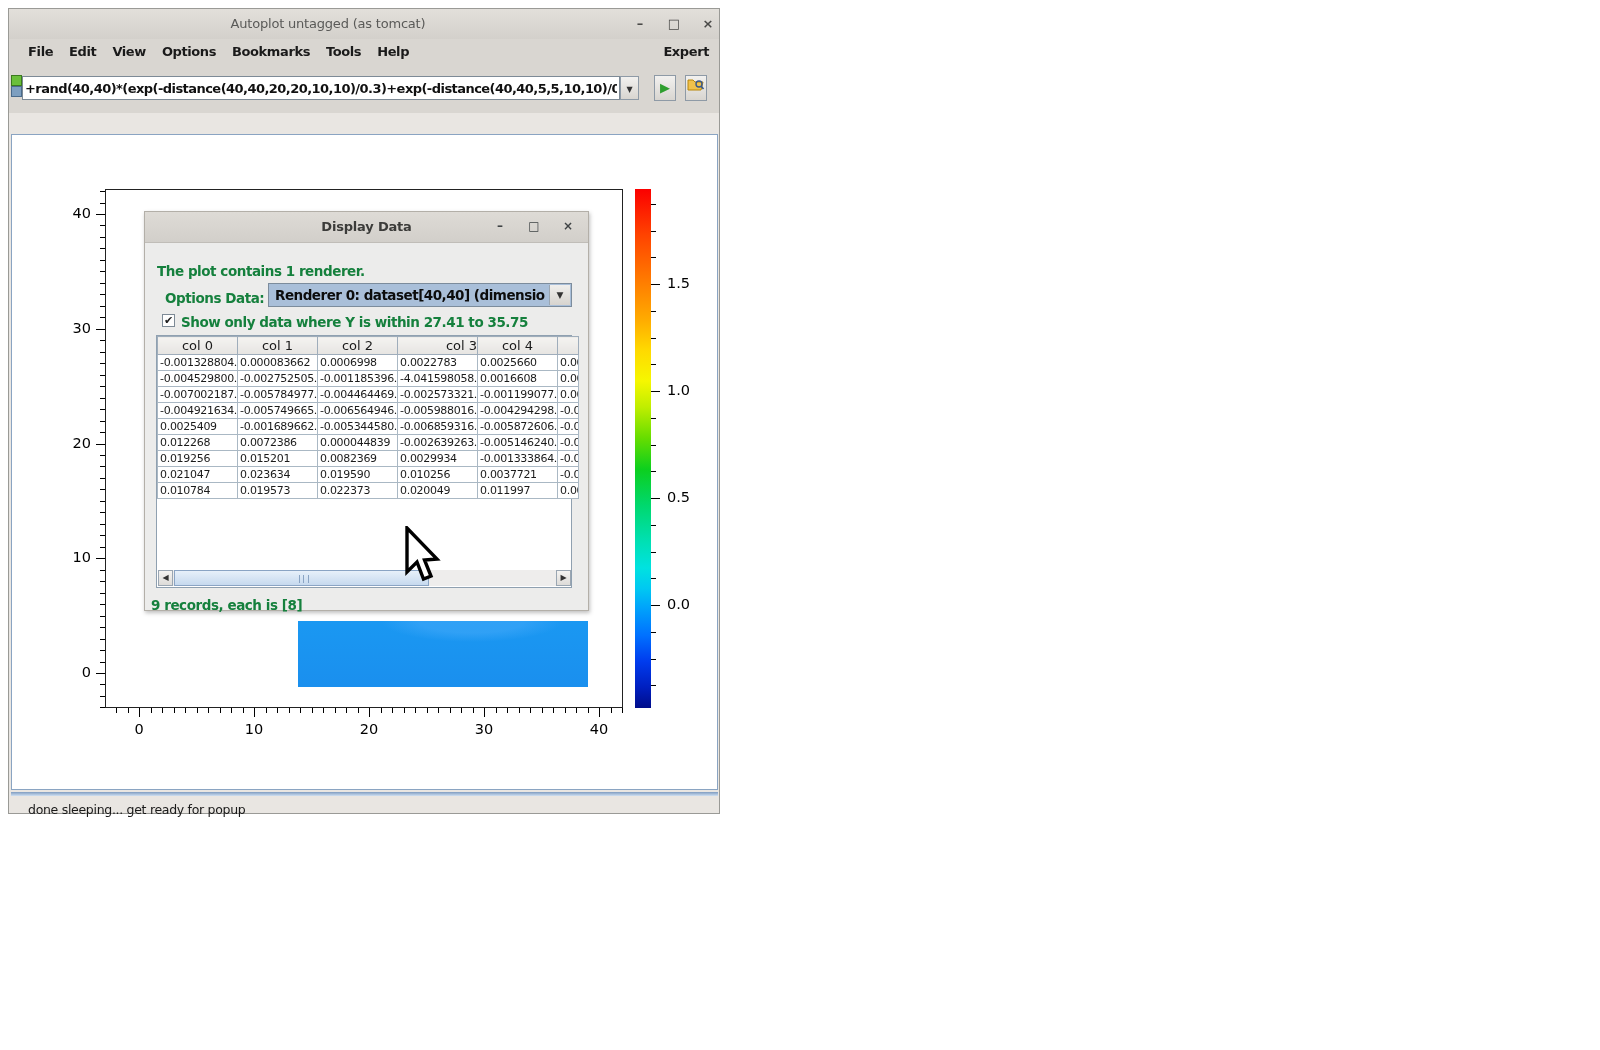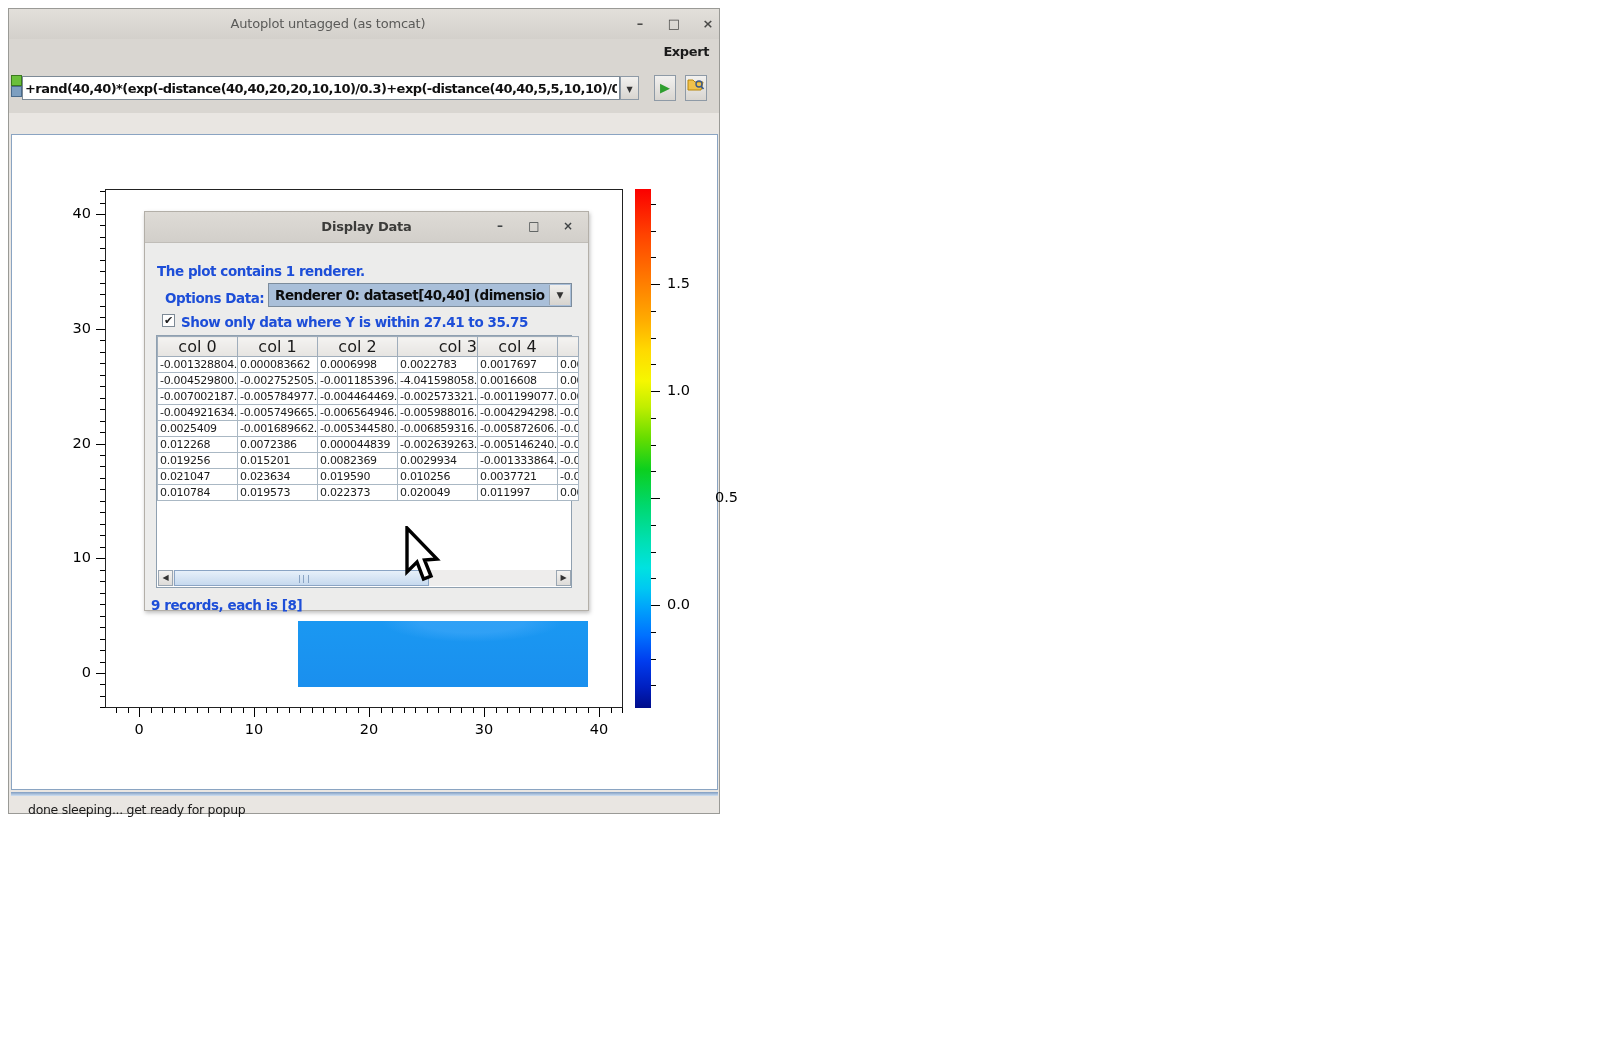--- a/index.html
+++ b/index.html
@@ -65,37 +65,37 @@
   
   #dialog{position:absolute;left:135px;top:202px;width:445px;height:400px;
     background:#ececeb;border:1px solid #b3afa8;box-sizing:border-box;
     box-shadow:1px 2px 4px rgba(0,0,0,0.25);}
   #dlg-titlebar{position:absolute;left:0;top:0;width:100%;height:30px;
     background:linear-gradient(#dedbd6,#d2cfca);border-bottom:1px solid #c0bdb8;}
   #dlg-titlebar .title{position:absolute;left:0;right:0;top:7px;text-align:center;
     font-size:13px;font-weight:bold;color:#3c3c3a;letter-spacing:-0.2px;}
   .dlg-btn{position:absolute;top:5px;width:18px;height:18px;text-align:center;
     font-size:12px;font-weight:bold;color:#3f4345;line-height:18px;}
-  .dlg-text{position:absolute;font-size:13.5px;font-weight:bold;color:#1d4ed8;letter-spacing:-0.45px;}
+  .dlg-text{position:absolute;font-size:13.5px;font-weight:bold;color:#15803d;letter-spacing:-0.45px;}
   #combo{position:absolute;left:123px;top:71px;width:304px;height:24px;
     border:1px solid #7c8possible;border:1px solid #7c8c9c;background:#a9bfd9;box-sizing:border-box;}
   #combo .val{position:absolute;left:6px;top:3px;font-size:13.5px;font-weight:bold;
     color:#0c0c0c;letter-spacing:-0.5px;white-space:nowrap;overflow:hidden;width:270px;}
   #combo .arrow-btn{position:absolute;right:1px;top:1px;width:20px;height:20px;
     background:linear-gradient(#f0efed,#d7d4cf);border-left:1px solid #9aa6b2;
     text-align:center;line-height:20px;font-size:9px;color:#333;}
   #filter-check{position:absolute;left:17px;top:102px;width:13px;height:13px;
     background:#fdfdfd;border:1px solid #7d8a96;box-sizing:border-box;text-align:center;
     line-height:11px;font-size:11px;color:#1c1c1c;}
   
   #scrollpane{position:absolute;left:11px;top:123px;width:416px;height:253px;
     background:#fff;border:1px solid #8fa0b0;box-sizing:border-box;}
   #dtable{border-collapse:collapse;table-layout:fixed;width:415px;font-size:11px;}
   #dtable th{height:17px;background:linear-gradient(#f4f3f1,#e6e4e1);
-    border:1px solid #9fadbb;font-weight:normal;font-size:16px;color:#1a1a1a;padding:0;text-align:center;}
+    border:1px solid #9fadbb;font-weight:normal;font-size:13px;color:#1a1a1a;padding:0;text-align:center;}
   #dtable td{height:15px;border:1px solid #aab8c4;padding:0 1px 0 2px;color:#1a1a1a;
     white-space:nowrap;overflow:hidden;background:#fff;letter-spacing:-0.3px;}
   
   #hscroll{position:absolute;left:1px;bottom:1px;width:413px;height:16px;background:#eeedec;}
   .sb-arrow{position:absolute;top:0;width:15px;height:16px;background:linear-gradient(#f4f3f1,#dddbd8);
     border:1px solid #9aa6b2;box-sizing:border-box;text-align:center;line-height:14px;font-size:8px;color:#333;}
   #sb-thumb{position:absolute;left:16px;top:0;width:255px;height:16px;
     background:linear-gradient(#e7f0fa,#c6d9ee);border:1px solid #8aa4c4;box-sizing:border-box;}
   #sb-grip{position:absolute;left:124px;top:4px;width:8px;height:8px;
     border-left:1px solid #8aa4c4;border-right:1px solid #8aa4c4;}
@@ -113,20 +113,21 @@
 
   <div id="titlebar">
     <div class="title">Autoplot untagged (as tomcat)</div>
     <div class="winbtn" style="left:621px">–</div>
     <div class="winbtn" style="left:655px">□</div>
     <div class="winbtn" style="left:689px">×</div>
   </div>
 
   <div id="menubar">
     <span style="display:inline-block;width:6px"></span>
+    <span><span class="menu-item">File</span><span class="menu-item">Edit</span><span class="menu-item">View</span><span class="menu-item">Options</span><span class="menu-item">Bookmarks</span><span class="menu-item">Tools</span><span class="menu-item">Help</span></span>
     <span id="expert">Expert</span>
   </div>
 
   <div id="toolbar">
     <div class="mini-sq" style="left:2px;top:10px;background:#6abf3a;border-color:#3b7a1e"></div>
     <div class="mini-sq" style="left:2px;top:21px;background:#7d9fc0;border-color:#4a6b8c"></div>
     <input id="uri-field" value="+rand(40,40)*(exp(-distance(40,40,20,20,10,10)/0.3)+exp(-distance(40,40,5,5,10,10)/0.2))" style="">
     <div class="tool-btn" style="left:611px;width:19px;height:24px;top:11px">
       <span style="font-size:8px;color:#333">▼</span>
     </div>
@@ -262,21 +263,21 @@
       <div class="tick" style="left: 642px; top: 382px; width: 9px; height: 1px;"></div>
       <div class="tick" style="left: 642px; top: 355px; width: 5px; height: 1px;"></div>
       <div class="tick" style="left: 642px; top: 329px; width: 5px; height: 1px;"></div>
       <div class="tick" style="left: 642px; top: 302px; width: 5px; height: 1px;"></div>
       <div class="tick" style="left: 642px; top: 275px; width: 9px; height: 1px;"></div>
       <div class="tick" style="left: 642px; top: 248px; width: 5px; height: 1px;"></div>
       <div class="tick" style="left: 642px; top: 222px; width: 5px; height: 1px;"></div>
       <div class="tick" style="left: 642px; top: 195px; width: 5px; height: 1px;"></div>
       <div class="axis-label" style="left: 658px; top: 266px; width: 40px; text-align: left;">1.5</div>
       <div class="axis-label" style="left: 658px; top: 373px; width: 40px; text-align: left;">1.0</div>
-      <div class="axis-label" style="left: 658px; top: 480px; width: 40px; text-align: left; margin-left: 48px;">0.5</div>
+      <div class="axis-label" style="left: 658px; top: 480px; width: 40px; text-align: left;">0.5</div>
       <div class="axis-label" style="left: 658px; top: 587px; width: 40px; text-align: left;">0.0</div>
     </div>
   <div id="colorbar"></div>
   <div id="strip-left"></div>
   <div id="strip-right"></div>
 
   <div id="dialog">
     <div id="dlg-titlebar">
       <div class="title">Display Data</div>
       <div class="dlg-btn" style="left:346px">–</div>
@@ -308,21 +309,21 @@
               <th style="width: 79px;">col 4</th>
               <th style="width: 20px;"></th>
             </tr>
           </thead>
         <tbody>
             <tr>
               <td>-0.001328804...</td>
               <td>0.000083662</td>
               <td>0.0006998</td>
               <td>0.0022783</td>
-              <td>0.0017697</td>
+              <td>0.0025660</td>
               <td>0.00</td>
             </tr>
             <tr>
               <td>-0.004529800...</td>
               <td>-0.002752505...</td>
               <td>-0.001185396...</td>
               <td>-4.041598058...</td>
               <td>0.0016608</td>
               <td>0.00</td>
             </tr>

